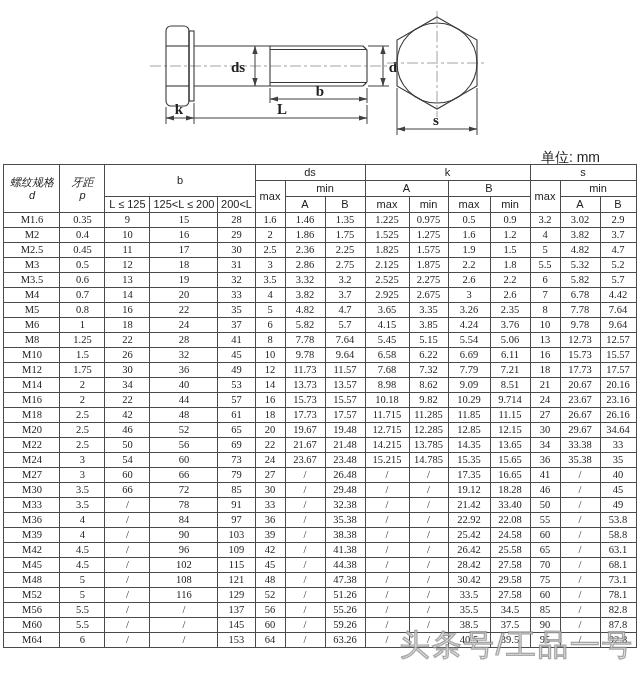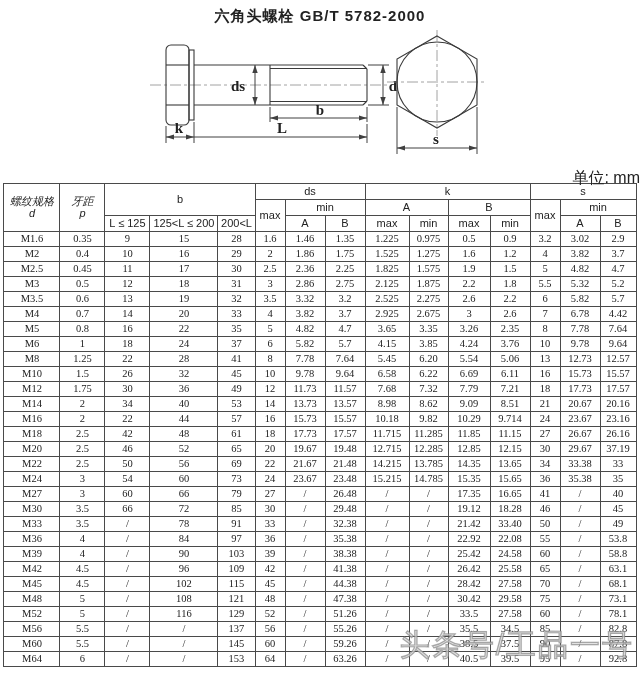--- a/index.html
+++ b/index.html
@@ -15,21 +15,21 @@
     font-family: "Liberation Sans", "DejaVu Sans", sans-serif;
     font-weight: bold; font-size: 15px; letter-spacing: 1px;
   }
   .title-en {
     font-family: "DejaVu Sans Mono", monospace;
     font-weight: bold; font-size: 13px; letter-spacing: 1px; margin-top: 2px;
   }
   .diagram-wrap { margin: 4px 0 0 140px; width: 368px; height: 138px; }
   svg { display: block; }
   .unit-row {
-    text-align: right; font-size: 16px; height: 14px;
+    text-align: right; padding-right: 40px; font-size: 14px; height: 14px;
     font-family: "Liberation Sans", "DejaVu Sans", sans-serif;
   }
   table.spec {
     border-collapse: collapse; table-layout: fixed;
     width: 632px; margin: 1px auto 0 auto;
     font-size: 10.5px;
   }
   table.spec th, table.spec td {
     border: 1px solid #4a4a4a; text-align: center; vertical-align: middle;
     padding: 0 1px; overflow: hidden; white-space: nowrap;
@@ -52,21 +52,20 @@
   .dimline { stroke: #404040; stroke-width: 1; fill: none; }
   .bodyline { stroke: #3a3a3a; stroke-width: 1.1; fill: none; }
   .centerline { stroke: #8a8a8a; stroke-width: 0.8; stroke-dasharray: 11 3 3 3; fill: none; }
   .dimlabel { font-family: "Liberation Serif", "DejaVu Serif", serif; font-weight: bold; font-size: 15px; fill: #222; }
   .arrow { fill: #404040; stroke: none; }
 </style>
 </head>
 <body>
 
 <div class="title-block">
-  <div class="title-zh">六角头螺栓 GB/T 5782-2000</div>
 </div>
 
 <div class="diagram-wrap">
   <svg width="368" height="138" viewBox="0 0 368 138">
 
     <line class="centerline" x1="10" y1="55" x2="250" y2="55"></line>
 
     <g>
       <rect class="bodyline" x="26" y="15" width="23" height="80" rx="5"></rect>
       <line class="bodyline" x1="26" y1="35" x2="49" y2="35"></line>
@@ -338,21 +337,21 @@
       <tr>
         <td>M8</td>
         <td>1.25</td>
         <td>22</td>
         <td>28</td>
         <td>41</td>
         <td>8</td>
         <td>7.78</td>
         <td>7.64</td>
         <td>5.45</td>
-        <td>6.20</td>
+        <td>5.15</td>
         <td>5.54</td>
         <td>5.06</td>
         <td>13</td>
         <td>12.73</td>
         <td>12.57</td>
       </tr>
       <tr>
         <td>M10</td>
         <td>1.5</td>
         <td>26</td>
@@ -445,21 +444,21 @@
         <td>65</td>
         <td>20</td>
         <td>19.67</td>
         <td>19.48</td>
         <td>12.715</td>
         <td>12.285</td>
         <td>12.85</td>
         <td>12.15</td>
         <td>30</td>
         <td>29.67</td>
-        <td>37.19</td>
+        <td>34.64</td>
       </tr>
       <tr>
         <td>M22</td>
         <td>2.5</td>
         <td>50</td>
         <td>56</td>
         <td>69</td>
         <td>22</td>
         <td>21.67</td>
         <td>21.48</td>

